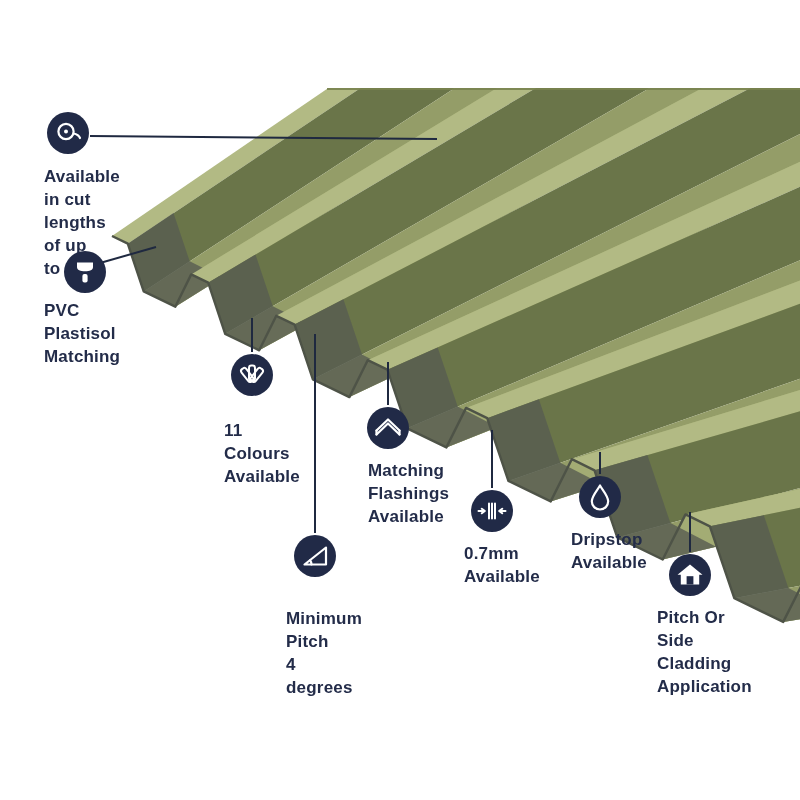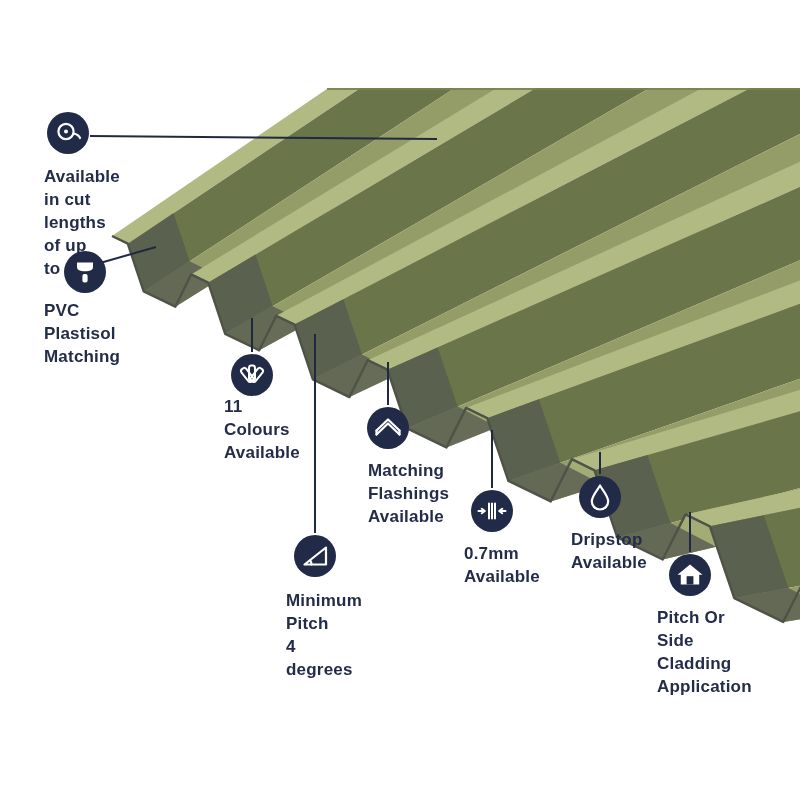--- a/index.html
+++ b/index.html
@@ -122,35 +122,35 @@
               <rect x="19" y="12.5" width="6" height="15.5" rx="2.4"></rect>
             </g>
           <rect x="19" y="12.5" width="6" height="15.5" rx="2.4"></rect>
           <g transform="rotate(38 22 28)">
               <rect x="19" y="12.5" width="6" height="15.5" rx="2.4"></rect>
             </g>
           <circle cx="22" cy="28" r="1.4" fill="#fff" stroke="none"></circle>
         </g>
       </svg>
     </div>
-    <div class="feature-label" style="left:224px;top:396px">11 Colours
+    <div class="feature-label" style="left:224px;top:420px">11 Colours
 Available</div>
   </div>
 
   <div class="callout">
     <div class="icon-badge" style="left:293px;top:534px">
       <svg viewBox="0 0 44 44" width="44" height="44">
         <circle cx="22" cy="22" r="21" fill="#212a47"></circle>
         <g stroke="#fff" stroke-width="2.2" fill="none" stroke-linejoin="round" stroke-linecap="round">
           <path d="M11.5,30.5 H33 V13.5 Z"></path>
           <path d="M18.5,30.5 A7,7 0 0 0 17,26.3"></path>
         </g>
       </svg>
     </div>
-    <div class="feature-label" style="left:286px;top:590px">Minimum Pitch
+    <div class="feature-label" style="left:286px;top:608px">Minimum Pitch
 4 degrees</div>
   </div>
 
   <div class="callout">
     <div class="icon-badge" style="left:366px;top:406px">
       <svg viewBox="0 0 44 44" width="44" height="44">
         <circle cx="22" cy="22" r="21" fill="#212a47"></circle>
         <g stroke="#fff" stroke-width="2.2" fill="none" stroke-linejoin="round" stroke-linecap="round">
           <path d="M10.5,28.5 L22,17.5 L33.5,28.5"></path>
           <path d="M10.5,24.5 L22,13.5 L33.5,24.5"></path>

